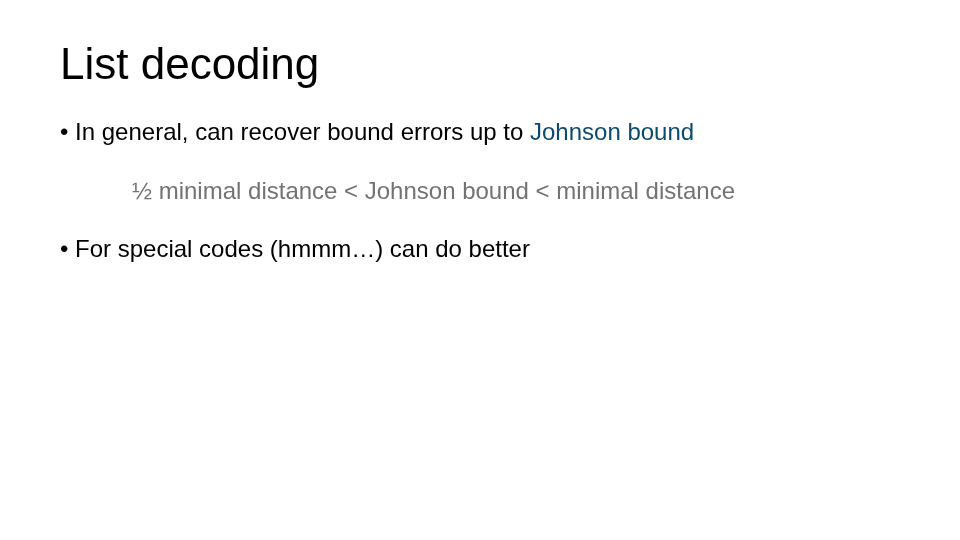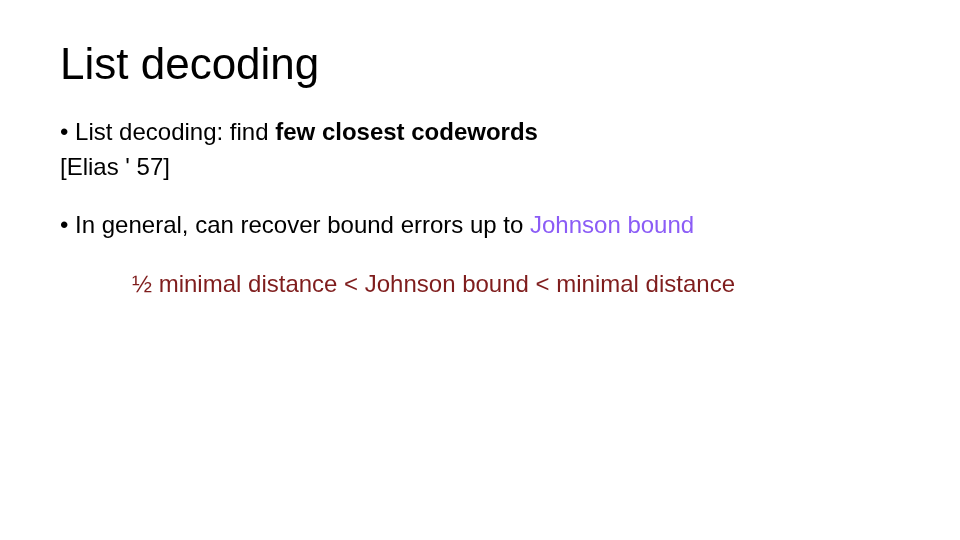--- a/index.html
+++ b/index.html
@@ -29,49 +29,48 @@
     font-size: 24px;
     line-height: 1.35;
   }
   .bullet {
     margin: 0 0 26px 0;
   }
   .bullet .lead::before {
     content: "• ";
   }
   .bold { font-weight: bold; }
-  .red  { color: #8b5cf6; }
-  .blue { color: #7f1d1d; }
+  .red  { color: #0c4a6e; }
+  .blue { color: #737373; }
   .sub  {
     display: block;
     margin-top: 2px;
   }
   .indent-line {
     margin: 0 0 26px 0;
     padding-left: 72px;
   }
 </style>
 </head>
 <body>
 
 <div class="slide">
 
   <h1 class="title">List decoding</h1>
 
   <div class="body">
 
-    <div class="bullet">
-      <span class="lead">List decoding: find </span><span class="bold">few closest codewords</span>
-      <span class="sub">[Elias ' 57]</span>
-    </div>
 
 
     <div class="bullet">
       <span class="lead">In general, can recover bound errors up to </span><span class="red">Johnson bound</span>
     </div>
 
     <div class="indent-line">
       <span class="blue">½ minimal distance &lt; Johnson bound &lt; minimal distance</span>
     </div>
 
+    <div class="bullet">
+      <span class="lead">For special codes (hmmm…) can do better</span>
+    </div>
 
   </div>
 </div>
 
 </body></html>

